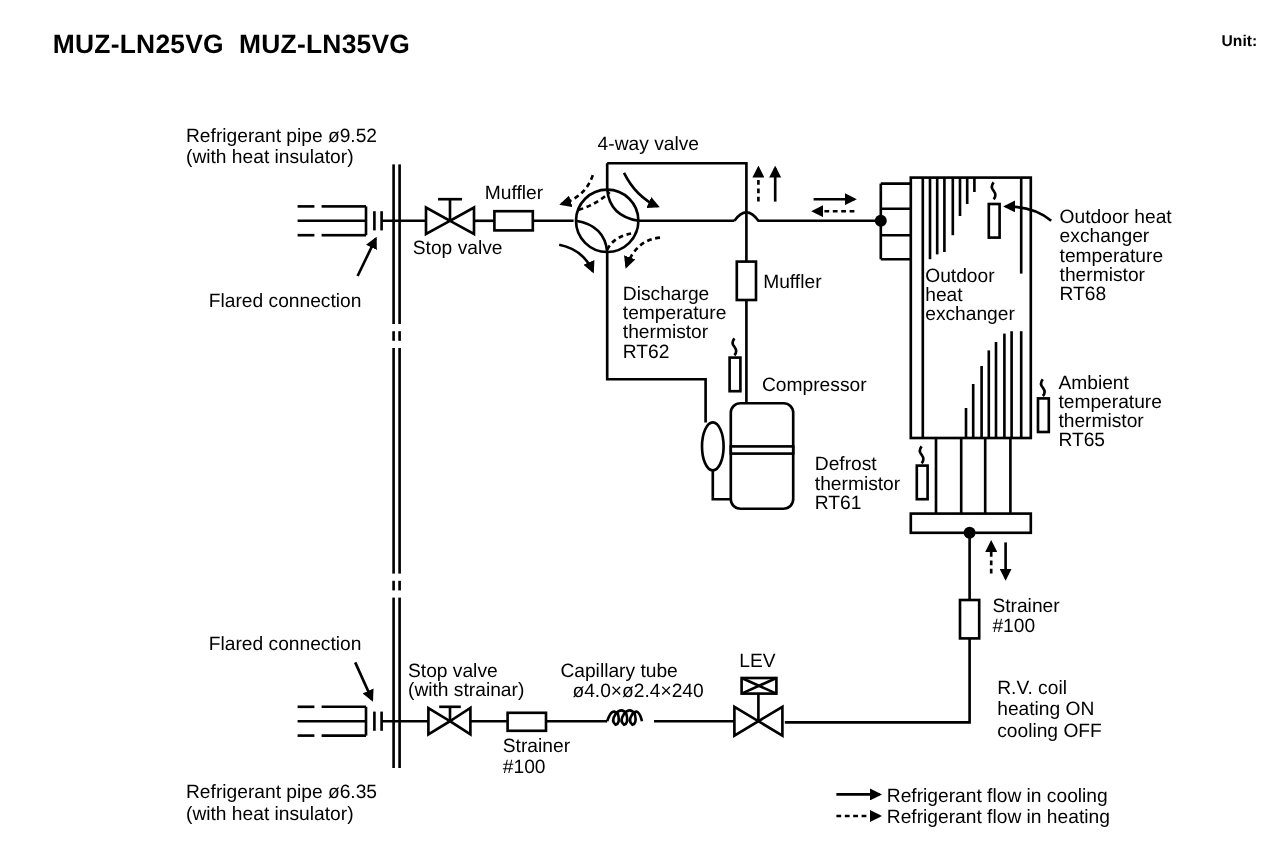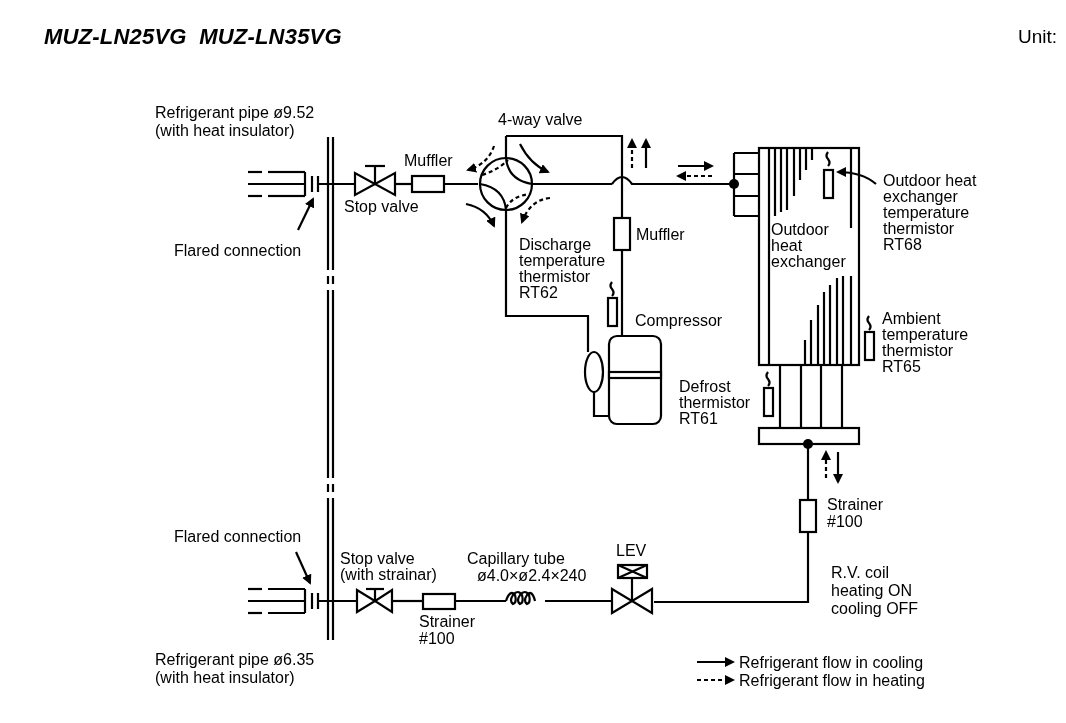--- a/index.html
+++ b/index.html
@@ -1,20 +1,20 @@
 <!DOCTYPE html>
 <html><head>
 <meta charset="utf-8">
 <style>
   html, body { margin: 0; padding: 0; background: #ffffff; }
   body { width: 1066px; height: 723px; position: relative; overflow: hidden;
          font-family: "Liberation Sans", sans-serif; color: #000; }
   .title { position: absolute; left: 44px; top: 24px; font-size: 22px; font-weight: bold;
-           letter-spacing: 0.2px; white-space: pre; font-style: italic; }
-  .unit { position: absolute; left: 1018px; top: 26px; font-size: 19px; font-weight: normal; }
+           letter-spacing: 0.2px; white-space: pre; }
+  .unit { position: absolute; left: 1018px; top: 26px; font-size: 13px; font-weight: bold; }
   svg { position: absolute; left: 0; top: 0; }
   svg text { font-family: "Liberation Sans", sans-serif; font-size: 16px; fill: #000; }
   .ln { stroke: #000; stroke-width: 2.2; fill: none; }
   .dash { stroke: #000; stroke-width: 2.2; fill: none; stroke-dasharray: 4 3; }
   .wf { stroke: #000; stroke-width: 2.2; fill: #fff; }
 </style>
 </head>
 <body>
 
 <div class="title">MUZ-LN25VG  MUZ-LN35VG</div>

